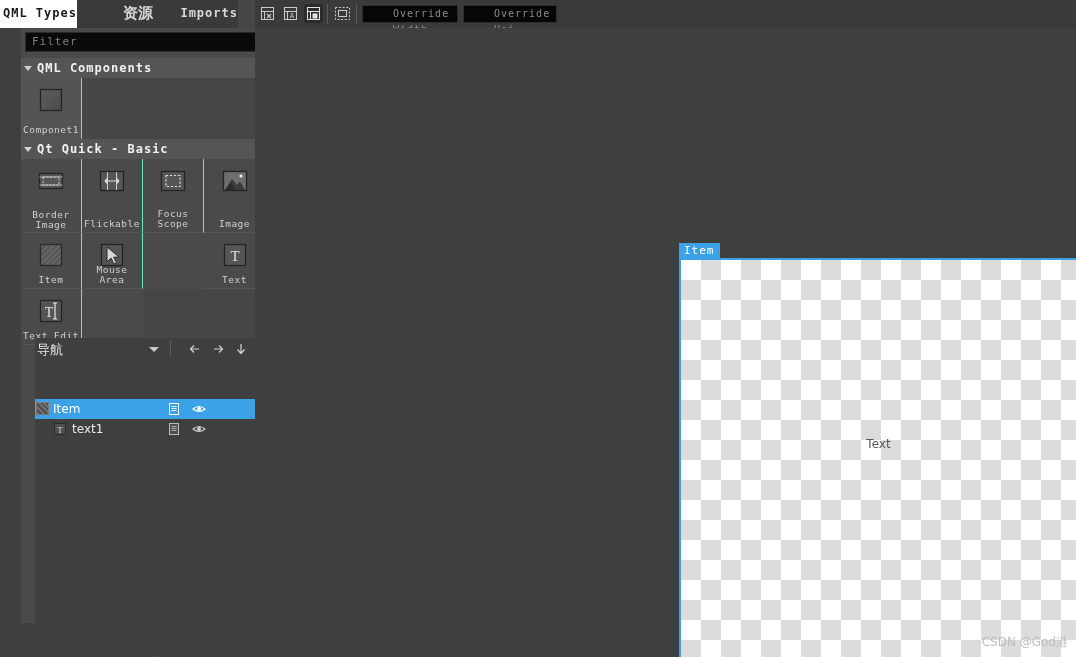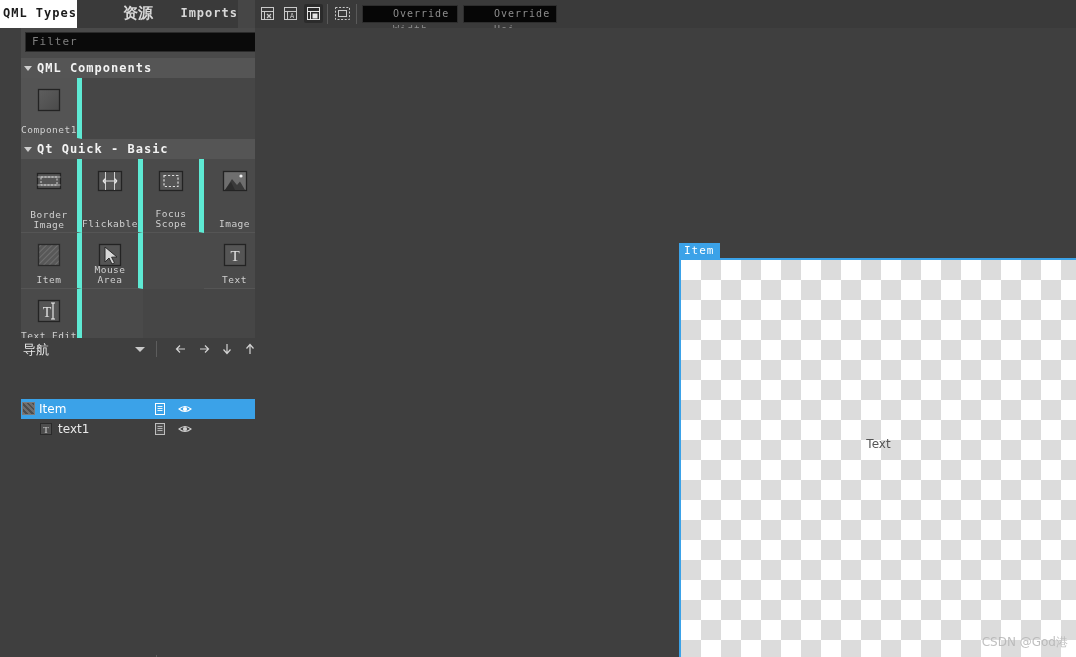--- a/index.html
+++ b/index.html
@@ -46,33 +46,33 @@
         border-left:4px solid transparent;border-right:4px solid transparent;border-top:5px solid #cfcfcf;}
   .section-head .lbl{position:absolute;left:16px;top:0;text-align:right;}
   #sec1{top:30px;} #sec2{top:111px;}
 
   .grid{position:absolute;left:0;width:247px;background:#4a4a4a;}
   #grid1{top:50px;height:61px;}
   #grid2{top:131px;height:74px;}
   #grid3{top:205px;height:56px;}
   #grid4{top:261px;height:56px;}
   .cell{position:absolute;top:0;width:61px;height:100%;box-sizing:border-box;
-        border-right:5px solid #5eead4;border-bottom:1px solid #555;}
+        border-right:1px solid #5eead4;border-bottom:1px solid #555;}
   .cell.hl{background:#545454;}
   .cell .ico{position:absolute;left:50%;top:7px;transform:translateX(-50%);width:30px;height:30px;}
   .cell .cap{position:absolute;left:0;right:0;bottom:3px;text-align:center;color:#d0d0d0;font-size:9.5px;line-height:10px;letter-spacing:.5px;}
   .cell.two .cap{bottom:2px;}
   .gridspacer{position:absolute;top:0;height:100%;background:#464646;}
 
   
   .lscroll{position:absolute;left:247px;top:0;width:8px;height:317px;background:#3f3f3f;}
   .lscroll .thumb{position:absolute;left:1px;top:0px;width:6px;height:88px;background:#6a6a6a;}
 
   
-  .nav{position:absolute;left:0;top:310px;width:255px;height:312px;background:#14532d;padding-left:8px;}
+  .nav{position:absolute;left:14px;top:310px;width:255px;height:312px;background:#14532d;padding-left:8px;}
   .nav-head{position:absolute;left:0;top:0;width:255px;height:22px;background:#3f3f3f;}
   .nav-head .title{position:absolute;left:2px;top:3px;font-family:"DejaVu Sans","Liberation Sans",sans-serif;
         font-size:13px;color:#e6e6e6;}
   .combocaret{position:absolute;left:114px;top:9px;width:0;height:0;
         border-left:5px solid transparent;border-right:5px solid transparent;border-top:5px solid #c9c9c9;}
   .nav-head .vsep{position:absolute;left:135px;top:3px;width:1px;height:16px;background:#5d5d5d;}
   .navbtn{position:absolute;top:1px;width:20px;height:20px;}
   .navbtn svg{display:block;margin:2px auto;}
 
   .treerow{position:absolute;left:0;width:255px;height:20px;}

